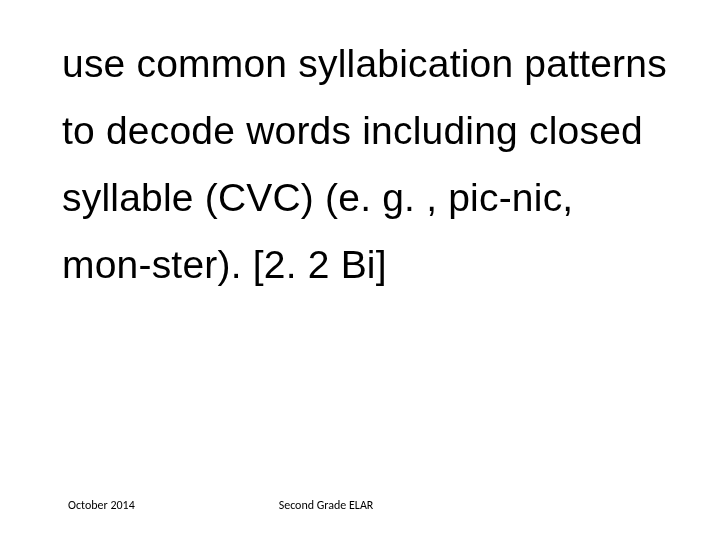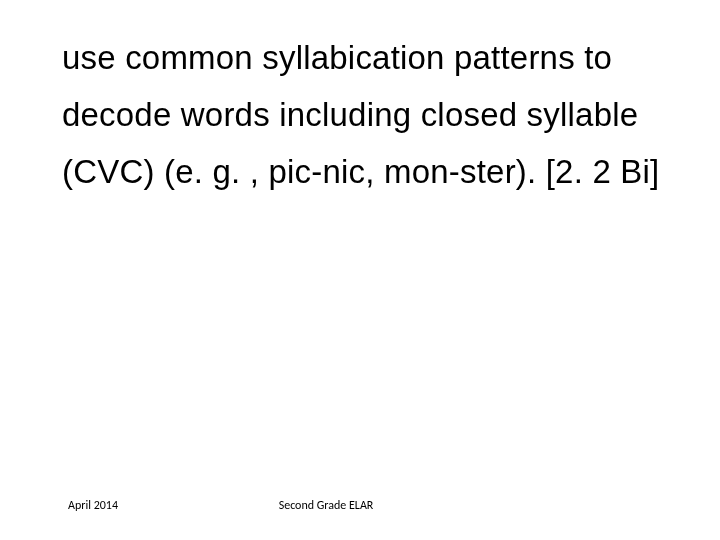--- a/index.html
+++ b/index.html
@@ -9,21 +9,21 @@
     height: 540px;
     position: relative;
     font-family: "Comic Sans MS", "Comic Sans", cursive, sans-serif;
     color: #000;
   }
   .body-text {
     position: absolute;
     left: 62px;
     top: 30px;
     width: 610px;
-    font-size: 33px;
+    font-size: 39px;
     line-height: 1.72;
     font-weight: 400;
     letter-spacing: 0.2px;
   }
   .footer {
     position: absolute;
     bottom: 28px;
     left: 0;
     width: 720px;
     font-family: Calibri, Arial, sans-serif;
@@ -43,16 +43,16 @@
     bottom: 0;
   }
 </style>
 </head>
 <body>
 
 <div class="slide">
   <div class="body-text">use common syllabication patterns to decode words including closed syllable (CVC) (e. g. , pic-nic, mon-ster). [2. 2 Bi]</div>
 
   <div class="footer">
-    <span class="footer-left">April 2014</span>
+    <span class="footer-left">October 2014</span>
     <span class="footer-center">Second Grade ELAR</span>
   </div>
 </div>
 
 </body></html>

